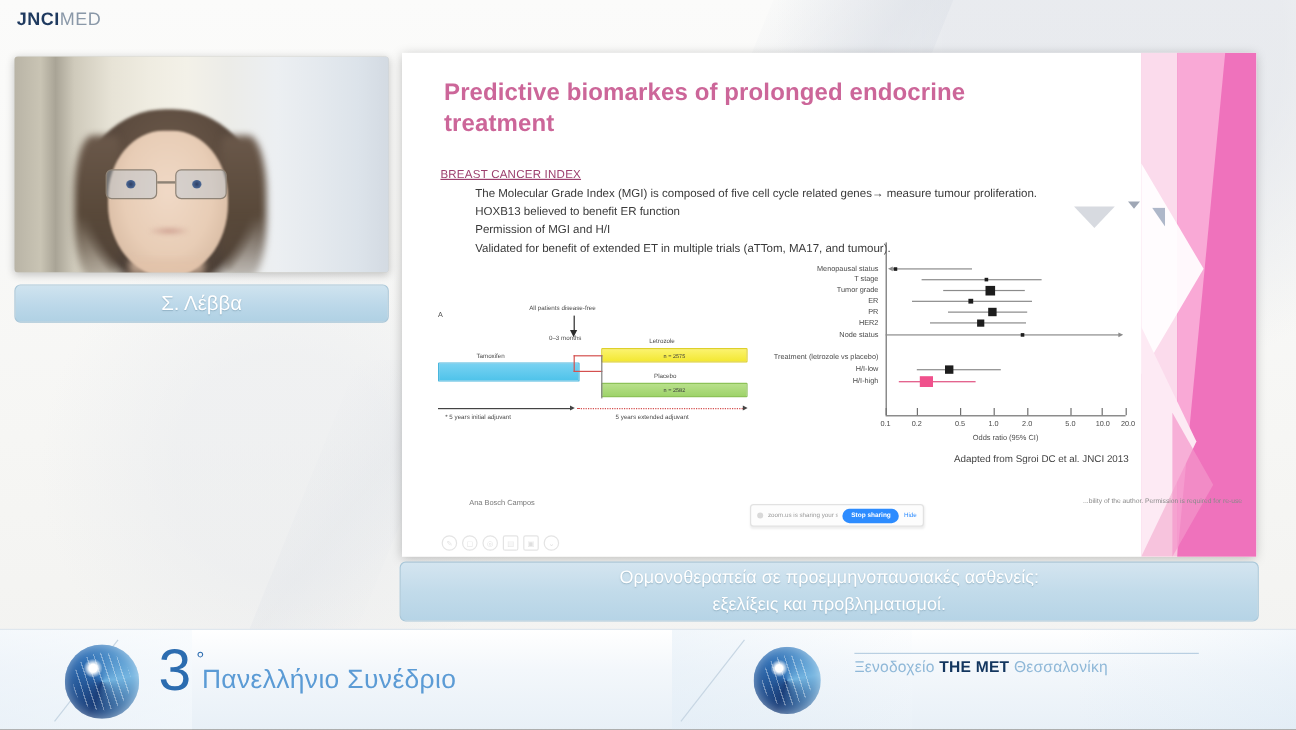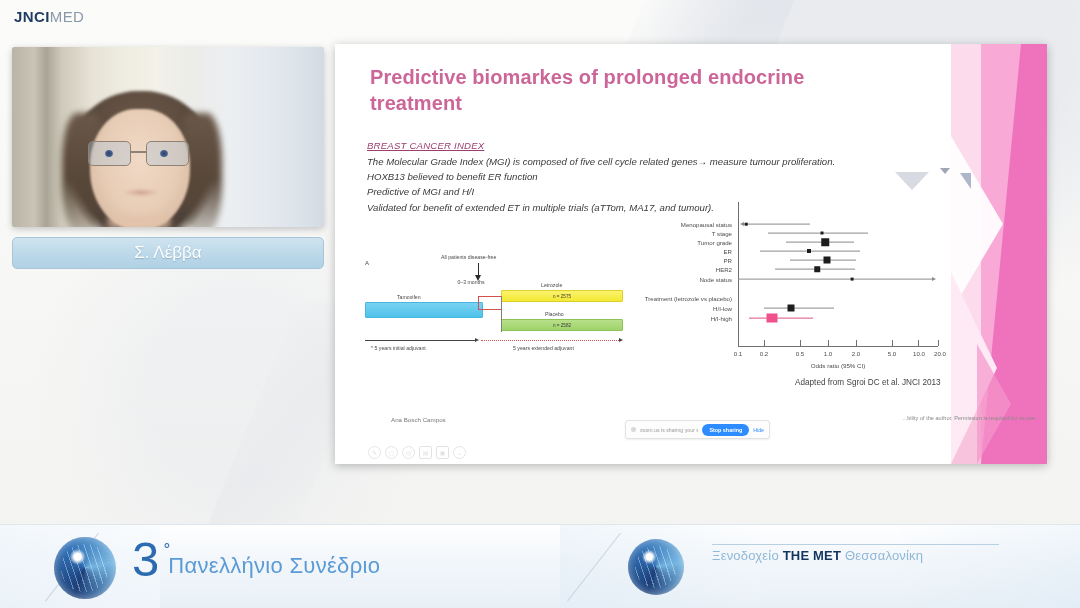--- a/index.html
+++ b/index.html
@@ -159,31 +159,30 @@
     font-weight: 600;
     letter-spacing: .1px;
   }
 
   .body-block {
     position: absolute; left: 32px; top: 94px;
     width: 620px;
     color: #3a3a3a;
     font-size: 9.6px;
     line-height: 1.58;
-    font-style: italic;
   }
   .bci-head {
     color: #9c3f6e;
     text-decoration: underline;
     font-size: 9.6px;
     letter-spacing: .2px;
     margin-bottom: 1px;
     display: inline-block;
   }
-  .body-block p { white-space: nowrap; }
+  .body-block p { white-space: nowrap; margin-left: 29px; }
 
   
   .tri-deco {
     position: absolute; right: 118px; top: 128px;
     width: 0; height: 0;
     border-left: 17px solid transparent;
     border-right: 17px solid transparent;
     border-top: 18px solid #c9cdd6;
     opacity: .75;
   }
@@ -475,21 +474,21 @@
     <div class="slide-title">Predictive biomarkes of prolonged endocrine treatment</div>
 
     <div class="tri-deco"></div>
     <div class="tri-deco2"></div>
     <div class="tri-deco3"></div>
 
     <div class="body-block">
       <span class="bci-head">BREAST CANCER INDEX</span>
       <p>The Molecular Grade Index (MGI) is composed of five cell cycle related genes→ measure tumour proliferation.</p>
       <p>HOXB13 believed to benefit ER function</p>
-      <p>Predictive of MGI and H/I</p>
+      <p>Permission of MGI and H/I</p>
       <p>Validated for benefit of extended ET in multiple trials (aTTom, MA17, and tumour).</p>
     </div>
 
     <div id="fig-trial">
       <div class="lab" style="left:0;top:8px;font-size:6px;">A</div>
       <div class="lab" style="left:76px;top:2px;">All patients disease-free</div>
       <div class="down-stem" style="left:113px;top:11px;height:13px;"></div>
       <div class="down-arrow" style="left:110px;top:23px;"></div>
 
       <div class="lab" style="left:92px;top:28px;line-height:1.15;text-align:center;width:28px;">
@@ -600,20 +599,24 @@
     <div id="annot-bar">
       <span class="ic">✎</span>
       <span class="ic">▢</span>
       <span class="ic">◎</span>
       <span class="ic sq">▤</span>
       <span class="ic sq">▣</span>
       <span class="ic">⌄</span>
     </div>
   </div>
 
+  <div id="subtitle-bar">
+    <div>Ορμονοθεραπεία σε προεμμηνοπαυσιακές ασθενείς:</div>
+    <div>εξελίξεις και προβληματισμοί.</div>
+  </div>
 
   <div id="footer">
     <div class="fdeco" style="left:0;top:0;width:160px;height:84px;background:linear-gradient(120deg,#e9f1f8,#f7fbfe);"></div>
     <div class="fdeco" style="left:560px;top:0;width:200px;height:84px;background:linear-gradient(100deg,rgba(224,236,246,.9),rgba(247,251,254,.2));"></div>
     <div class="fdeco" style="left:900px;top:0;width:180px;height:84px;background:linear-gradient(80deg,rgba(255,255,255,0),rgba(214,230,243,.6));"></div>
 
     <div class="slash" style="left:98px; top:8px; height:86px;"></div>
     <div class="slash" style="left:620px; top:8px; height:86px;"></div>
 
     <div class="foot-logo" style="left:54px; top:12px;"></div>

